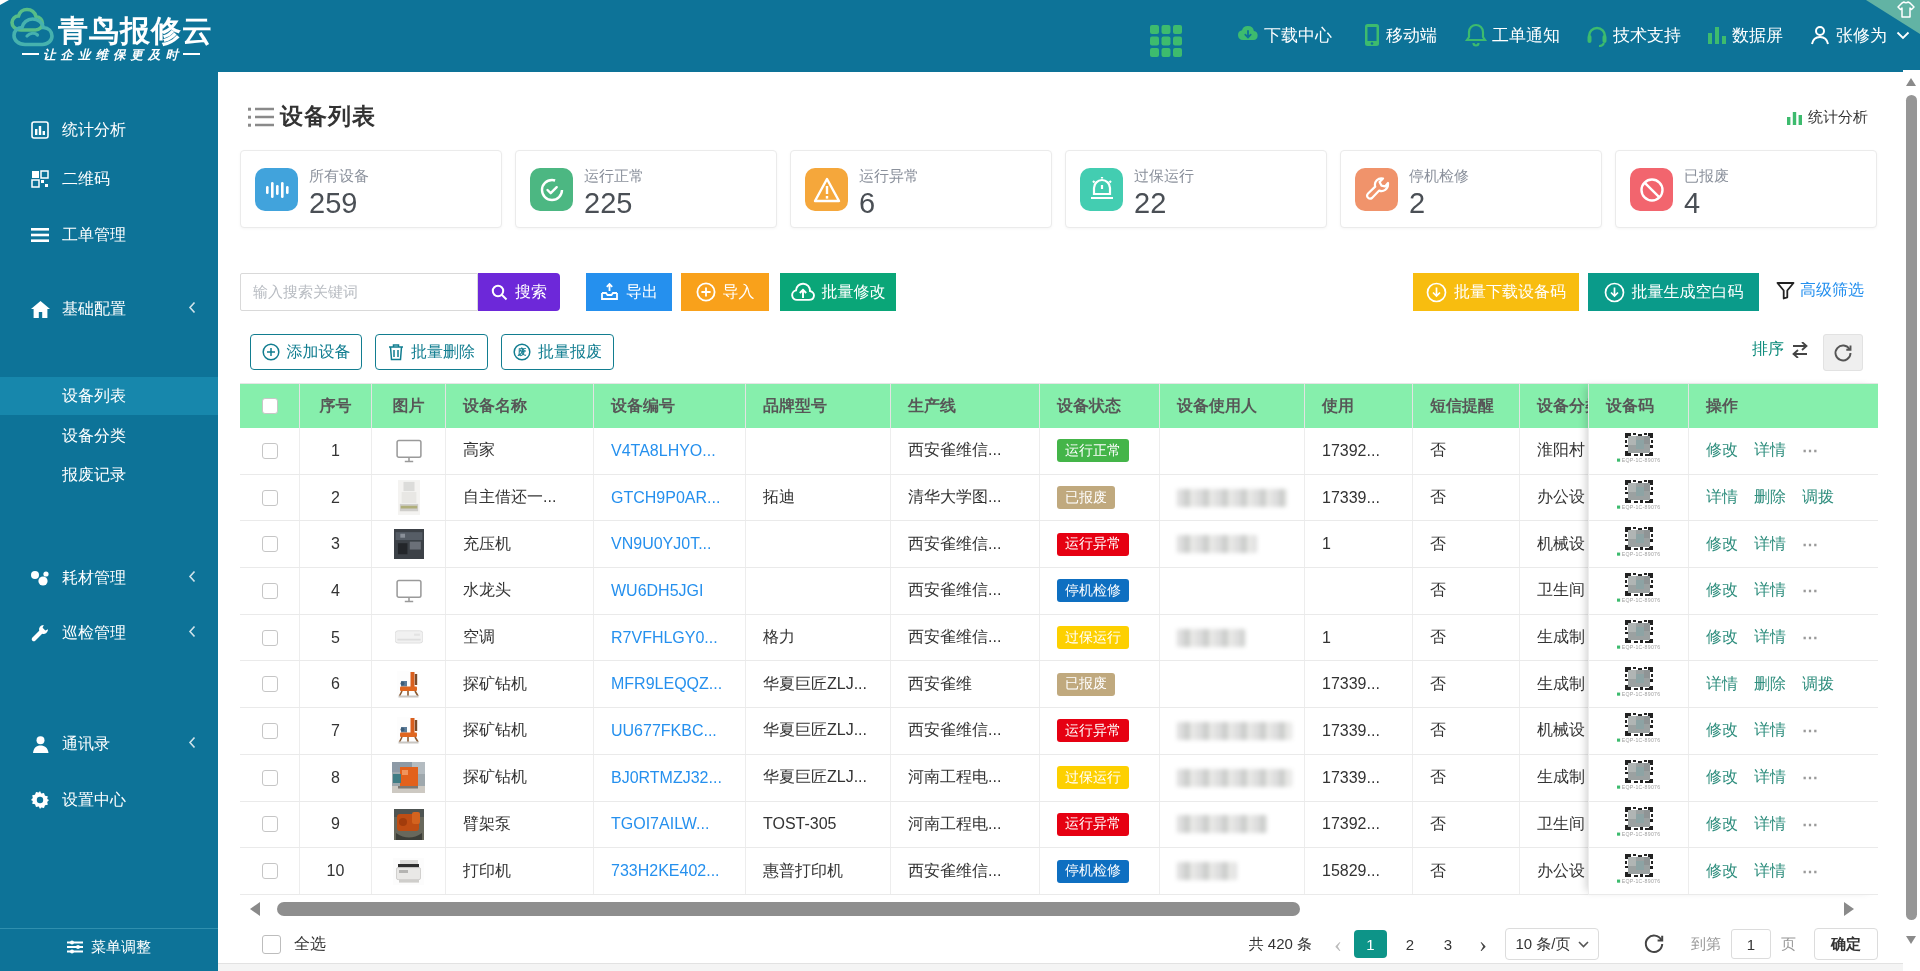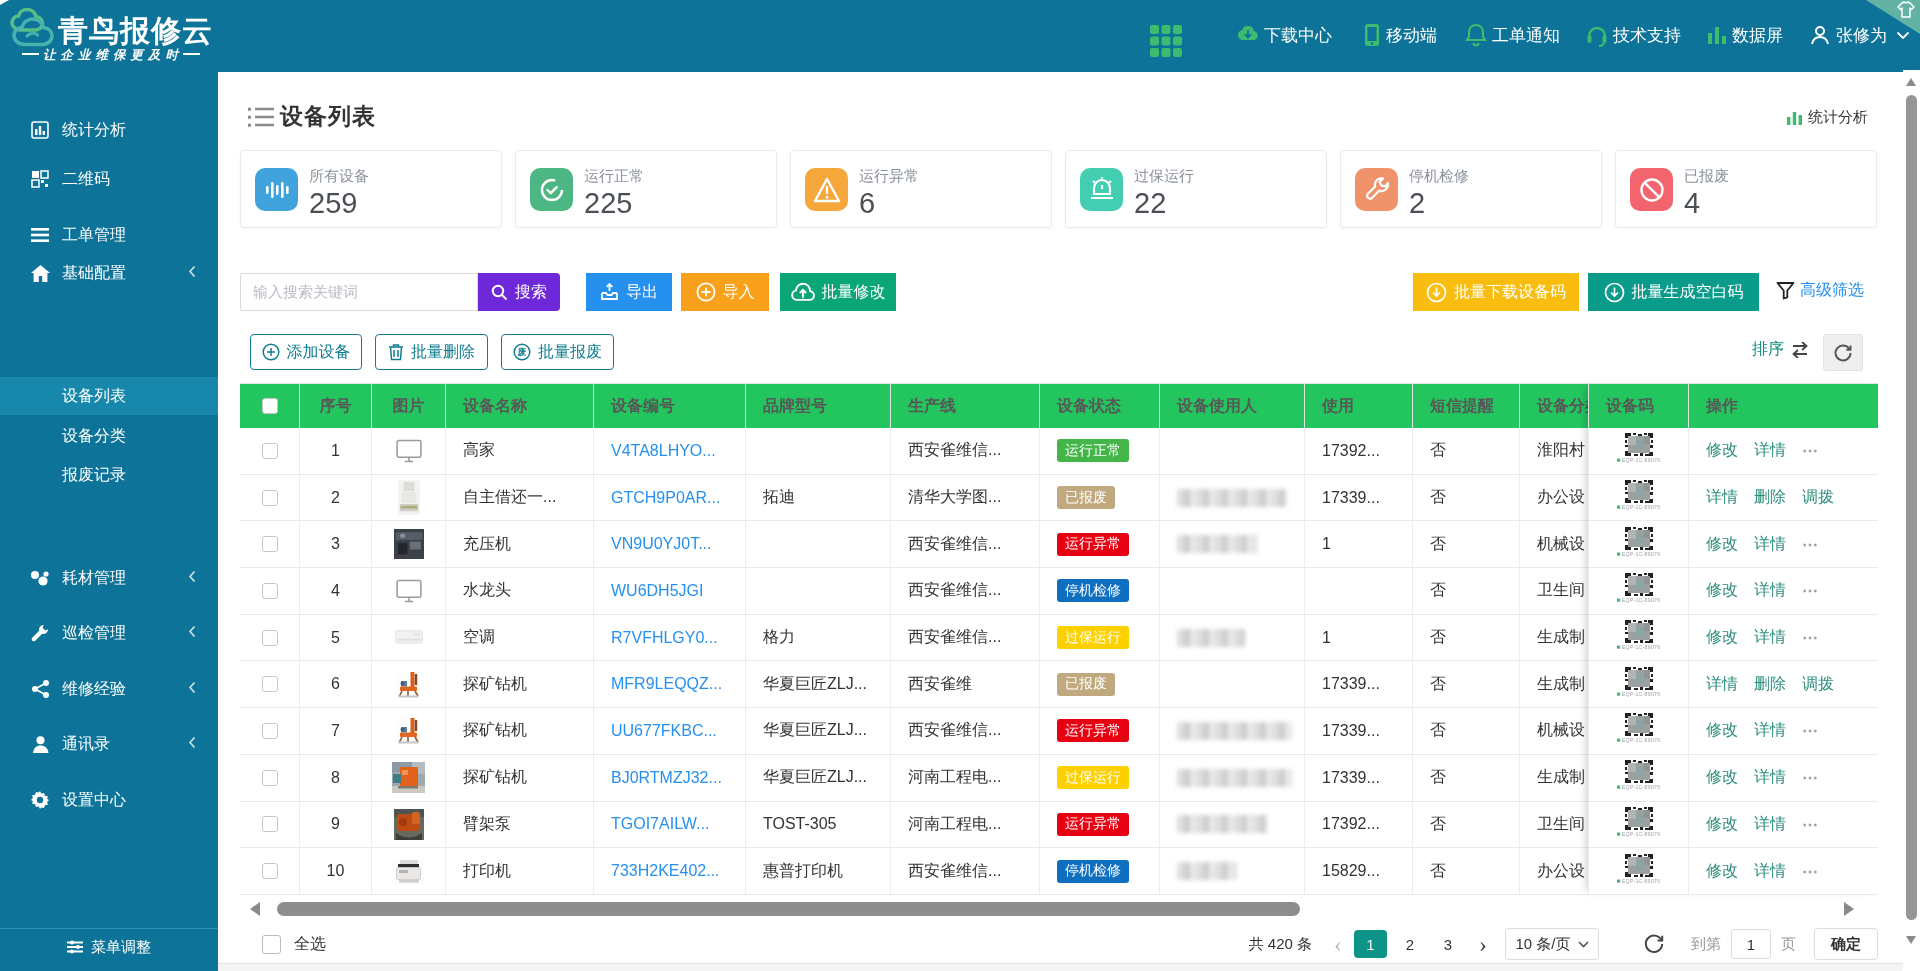--- a/index.html
+++ b/index.html
@@ -29,21 +29,21 @@
 .cards{position:absolute;left:22px;top:80px;width:1638px;display:flex;gap:13px}
 .card{width:262px;height:78px;background:#fff;border:1px solid #ebebeb;border-radius:4px;box-shadow:0 1px 3px rgba(0,0,0,.04);position:relative}
 .card .cic{position:absolute;left:14px;top:17px;width:43px;height:43px;border-radius:10px;display:flex;align-items:center;justify-content:center}
 .card .clab{position:absolute;left:68px;top:16px;font-size:15px;color:#8b919c}
 .card .cnum{position:absolute;left:68px;top:36px;font-size:29px;color:#4a4f55}
 .tb1{position:absolute;left:0px;top:203px;width:1678px;height:38px}
 .sinput{position:absolute;left:22px;top:0;width:238px;height:38px;border:1px solid #d9d9d9;border-radius:2px 0 0 2px;background:#fff;color:#b8bcc2;font-size:15px;line-height:36px;padding-left:12px}
 .btn{position:absolute;top:0;height:38px;border-radius:0;color:#fff;font-size:16px;display:flex;align-items:center;justify-content:center;gap:7px}
 .obtn{position:absolute;height:36px;border:1px solid #127d90;border-radius:4px;color:#117d90;font-size:16px;background:#fff;display:flex;align-items:center;justify-content:center;gap:7px}
 .tbl{position:absolute;left:22px;top:313px;width:1638px}
-.thead{display:flex;height:45px;background:#22c55e;border-top:1px solid #e6e6e6}
+.thead{display:flex;height:45px;background:#86efac;border-top:1px solid #e6e6e6}
 .th{display:flex;align-items:center;font-size:16px;color:#575757;font-weight:700;border-right:1px solid #e3e3e3;padding-left:17px}
 .trow{display:flex;height:46.7px;border-bottom:1px solid #eaeaea;background:#fff}
 .td{display:flex;align-items:center;font-size:16px;color:#333;border-right:1px solid #ededed;padding-left:17px;overflow:hidden;white-space:nowrap}
 .cb{width:16px;height:16px;border:1px solid #c6c6c6;border-radius:3px;background:#fff}
 .tag{height:23px;border-radius:3px;color:#fff;font-size:14px;display:inline-flex;align-items:center;padding:0 8px}
 .link{color:#2590ee}
 .act{color:#2f8e7e;font-size:16px}
 .blur-name{height:18px;border-radius:2px;background:repeating-linear-gradient(90deg,#dedede 0 7px,#cccecc 7px 13px,#e9e9e7 13px 19px);filter:blur(2px)}
 .fixedR{position:absolute;left:1348px;top:0;width:290px;background:#fff;box-shadow:-6px 0 8px -4px rgba(0,0,0,.18)}
 .hs{position:absolute;left:26px;top:830px;width:1612px;height:17px}
@@ -147,21 +147,21 @@
       </span>二维码</div>
 <div class="mi" style="top:146px"><span class="mic">
         <svg width="18" height="16" viewBox="0 0 18 16">
           <g fill="#fff">
             <rect x="0" y="1" width="18" height="2.6"></rect>
             <rect x="0" y="6.7" width="18" height="2.6"></rect>
             <rect x="0" y="12.4" width="18" height="2.6"></rect>
           </g>
         </svg>
       </span>工单管理</div>
-<div class="mi" style="top:184px"><span class="mic">
+<div class="mi" style="top:220px"><span class="mic">
         <svg width="19" height="17" viewBox="0 0 19 17">
           <path d="M9.5 0 19 8h-2.6v9h-5.2v-6H7.8v6H2.6V8H0Z" fill="#fff"></path>
         </svg>
       </span>基础配置<span class="arr"><svg width="8" height="13" viewBox="0 0 8 13">
           <path d="M6.5 1.5 2 6.5l4.5 5" fill="none" stroke="#cfe3ea" stroke-width="1.6"></path>
         </svg></span></div>
 <div class="smi on" style="top:307px">设备列表</div>
 <div class="smi" style="top:347px">设备分类</div>
 <div class="smi" style="top:386px">报废记录</div>
 <div class="mi" style="top:489px"><span class="mic">
@@ -173,32 +173,20 @@
           </g>
         </svg>
       </span>耗材管理<span class="arr"><svg width="8" height="13" viewBox="0 0 8 13">
           <path d="M6.5 1.5 2 6.5l4.5 5" fill="none" stroke="#cfe3ea" stroke-width="1.6"></path>
         </svg></span></div>
 <div class="mi" style="top:544px"><span class="mic">
         <svg width="18" height="18" viewBox="0 0 18 18">
           <path d="M12.5 1a4.5 4.5 0 0 0-4.3 5.8L1 14a2.2 2.2 0 0 0 3 3l7.2-7.2A4.5 4.5 0 0 0 17 5.2l-2.7 1.2-2.7-2.7L12.8 1z" fill="#fff"></path>
         </svg>
       </span>巡检管理<span class="arr"><svg width="8" height="13" viewBox="0 0 8 13">
-          <path d="M6.5 1.5 2 6.5l4.5 5" fill="none" stroke="#cfe3ea" stroke-width="1.6"></path>
-        </svg></span></div>
-<div class="mi" style="top:600px"><span class="mic">
-        <svg width="17" height="18" viewBox="0 0 17 18">
-          <g fill="#fff">
-            <circle cx="14" cy="3" r="3"></circle>
-            <circle cx="3" cy="9" r="3"></circle>
-            <circle cx="14" cy="15" r="3"></circle>
-            <path d="M3 9 14 3M3 9l11 6" stroke="#fff" stroke-width="1.6"></path>
-          </g>
-        </svg>
-      </span>维修经验<span class="arr"><svg width="8" height="13" viewBox="0 0 8 13">
           <path d="M6.5 1.5 2 6.5l4.5 5" fill="none" stroke="#cfe3ea" stroke-width="1.6"></path>
         </svg></span></div>
 <div class="mi" style="top:655px"><span class="mic">
         <svg width="17" height="17" viewBox="0 0 17 17">
           <g fill="#fff">
             <circle cx="8.5" cy="4.2" r="4"></circle>
             <path d="M1 17c.5-5 3.5-7.4 7.5-7.4S16 12 16.5 17z"></path>
           </g>
         </svg>
       </span>通讯录<span class="arr"><svg width="8" height="13" viewBox="0 0 8 13">

